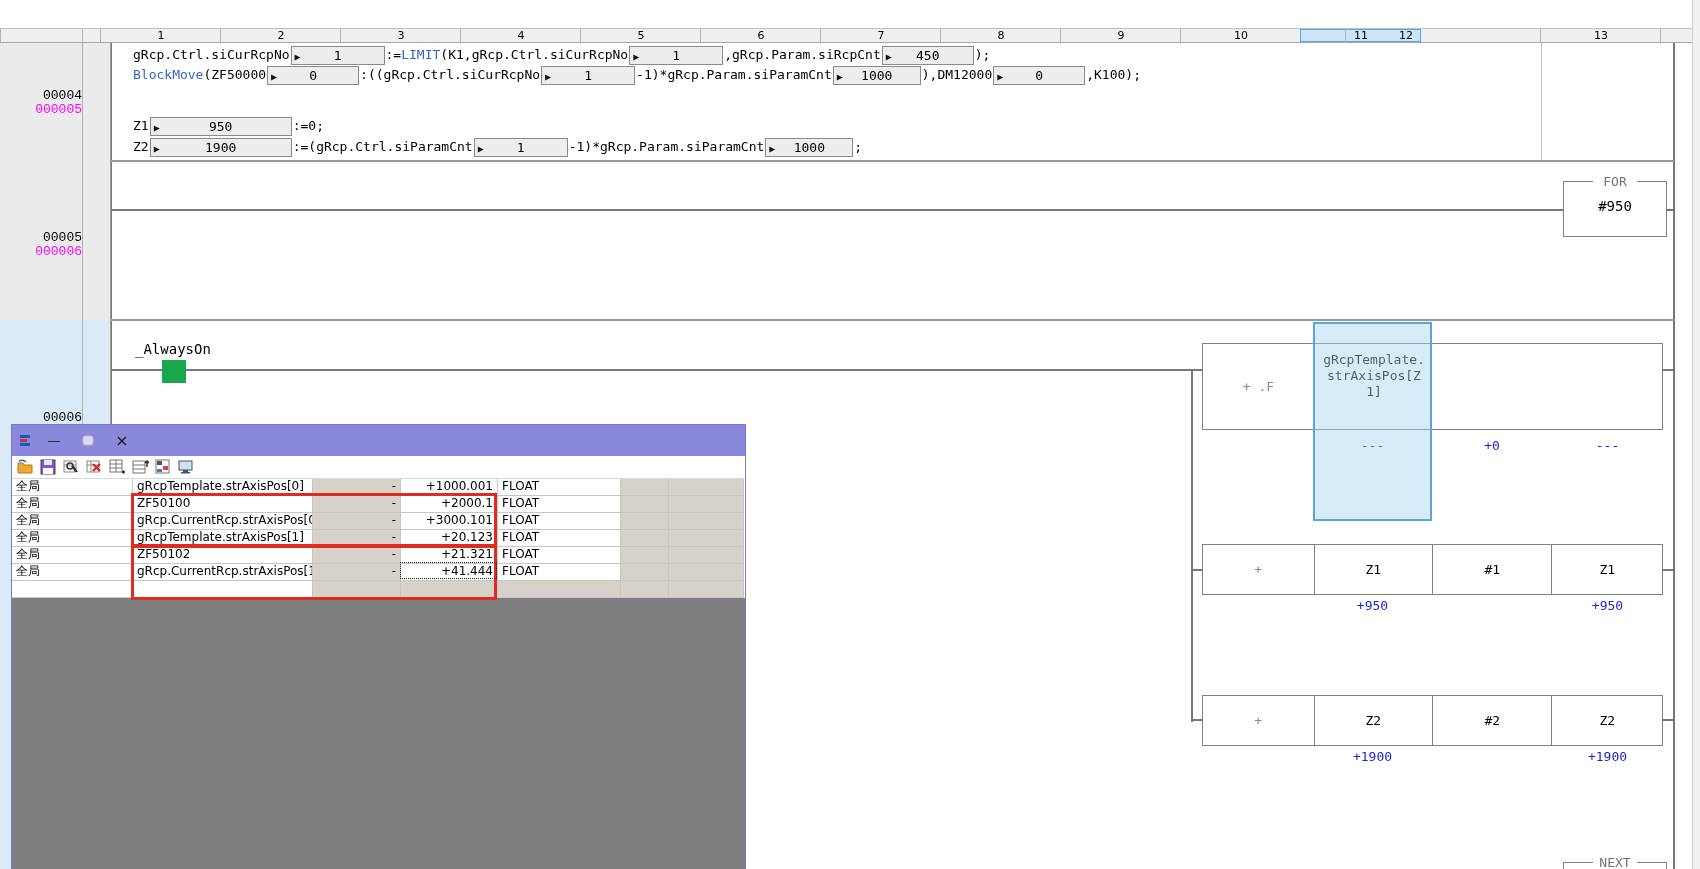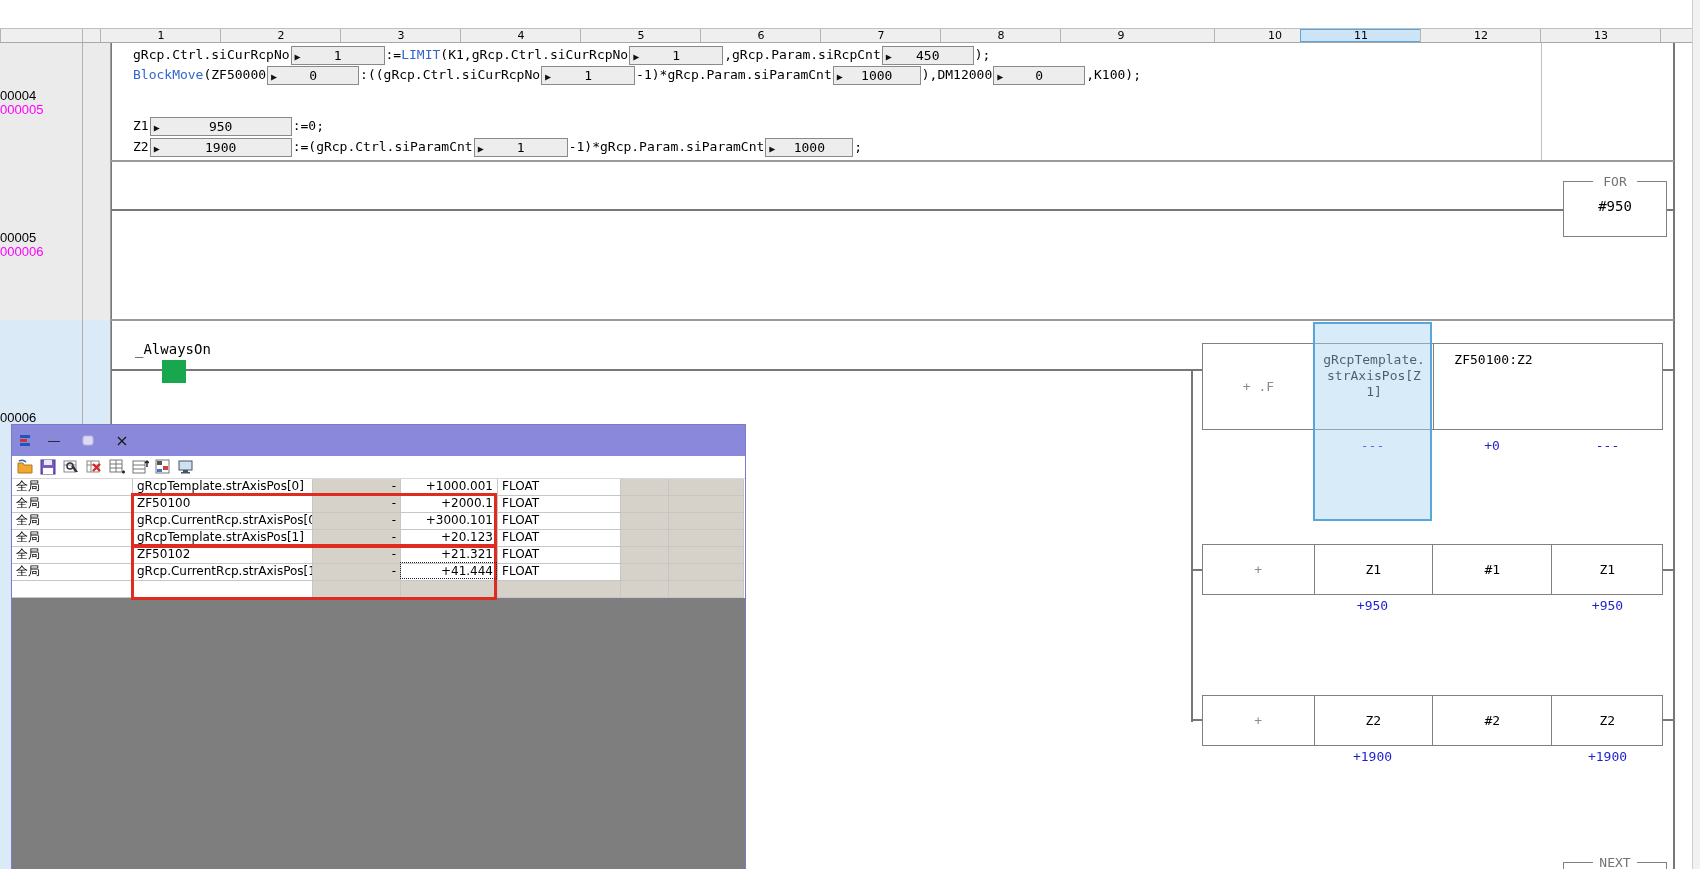--- a/index.html
+++ b/index.html
@@ -7,22 +7,22 @@
        font-family:"DejaVu Sans",sans-serif;}
   .abs{position:absolute;}
   
   #top-strip{left:0;top:0;width:1700px;height:28px;background:#ffffff;}
   #ruler{left:0;top:28px;width:1700px;height:15px;background:#efefef;border-top:1px solid #c0c0c0;border-bottom:1px solid #a8a8a8;box-sizing:border-box;}
   .ruler-cell{position:absolute;top:0;height:13px;border-left:1px solid #b4b4b4;font-size:11px;
       color:#000;text-align:center;line-height:13px;font-family:"DejaVu Sans",sans-serif;}
   .ruler-cell.hl{background:#cde3f6;outline:1px solid #58a6dc;outline-offset:-1px;}
   
   .margin-col{box-sizing:border-box;}
-  .rung-label{position:absolute;width:82px;text-align:left;font-size:13px;line-height:14px;
-      font-family:Liberation Sans, sans-serif;}
+  .rung-label{position:absolute;width:82px;text-align:right;font-size:13px;line-height:14px;
+      font-family:Liberation Mono, monospace;}
   .rung-label .r1{color:#000;}
   .rung-label .r2{color:#ff00ff;}
   
   #ladder{left:0;top:0;width:1700px;height:869px;pointer-events:none;}
   .wire{position:absolute;background:#777777;}
   .sep{position:absolute;background:#9a9a9a;height:2px;}
   .script-line{position:absolute;left:133px;height:18px;white-space:nowrap;
       font-family:"DejaVu Sans Mono",monospace;font-size:13px;line-height:18px;color:#000;}
   .script-line .kw{color:#3366cc;}
   .vbox{display:inline-flex;position:relative;height:17px;background:#ededed;border:1px solid #8a8a8a;
@@ -80,23 +80,23 @@
   <div id="ruler-cols">
       <div class="ruler-cell" style="left: 100px; width: 120px;">1</div>
       <div class="ruler-cell" style="left: 220px; width: 120px;">2</div>
       <div class="ruler-cell" style="left: 340px; width: 120px;">3</div>
       <div class="ruler-cell" style="left: 460px; width: 120px;">4</div>
       <div class="ruler-cell" style="left: 580px; width: 120px;">5</div>
       <div class="ruler-cell" style="left: 700px; width: 120px;">6</div>
       <div class="ruler-cell" style="left: 820px; width: 120px;">7</div>
       <div class="ruler-cell" style="left: 940px; width: 120px;">8</div>
       <div class="ruler-cell" style="left: 1060px; width: 120px;">9</div>
-      <div class="ruler-cell" style="left: 1214px; width: 120px;">10</div>
+      <div class="ruler-cell" style="left: 1180px; width: 120px;">10</div>
       <div class="ruler-cell hl" style="left: 1300px; width: 120px;">11</div>
-      <div class="ruler-cell" style="left: 1420px; width: 120px;">12</div>
+      <div class="ruler-cell" style="left: 1345px; width: 120px;">12</div>
       <div class="ruler-cell" style="left: 1540px; width: 120px;">13</div>
     </div>
   <div class="ruler-cell" style="left:1660px;width:31px;"></div>
 </div>
 
 <div class="abs margin-col" style="left:0;top:43px;width:110px;height:118px;background:#ebebeb;"></div>
 <div class="abs margin-col" style="left:0;top:161px;width:110px;height:159px;background:#ebebeb;"></div>
 <div class="abs margin-col" style="left:0;top:320px;width:110px;height:549px;background:#dbeaf7;"></div>
 <div class="abs" style="left:82px;top:43px;width:1px;height:826px;background:#b0b0b0;"></div>
 <div class="abs" style="left:110px;top:43px;width:1px;height:826px;background:#a0a0a0;"></div>
@@ -169,21 +169,20 @@
   </div>
 
   <div class="contact-label" style="left:135px;top:341px;">_AlwaysOn</div>
   <div class="wire" style="left:112px;top:369px;width:1090px;height:2px;"></div>
   <div class="contact-box" style="left:162px;top:360px;width:24px;height:23px;"></div>
   <div class="wire" style="left:1191px;top:369px;width:2px;height:353px;"></div>
   <div id="blocks-layer">
       <div class="lblock" style="top: 343px; height: 87px;">
         <div class="lcell" style="width: 111px;">+ .F</div>
         <div class="lcell topalign" style="width: 119px;">gRcpTemplate.strAxisPos[Z1]</div>
-        <div class="lcell topalign" style="width: 120px;">ZF50100:Z2</div>
       </div>
       <span class="lvalue" style="left: 1313px; top: 438px; width: 119px;">---</span>
       <span class="lvalue" style="left: 1432px; top: 438px; width: 120px;">+0</span>
       <span class="lvalue" style="left: 1552px; top: 438px; width: 111px;">---</span>
       <div class="wire" style="left: 1663px; top: 369px; width: 10px; height: 2px;"></div>
       <div class="lblock" style="top: 544px; height: 51px;">
         <div class="lcell" style="width: 111px;">+</div>
         <div class="lcell" style="width: 119px;">Z1</div>
         <div class="lcell" style="width: 120px;">#1</div>
         <div class="lcell" style="width: 111px;">Z1</div>

